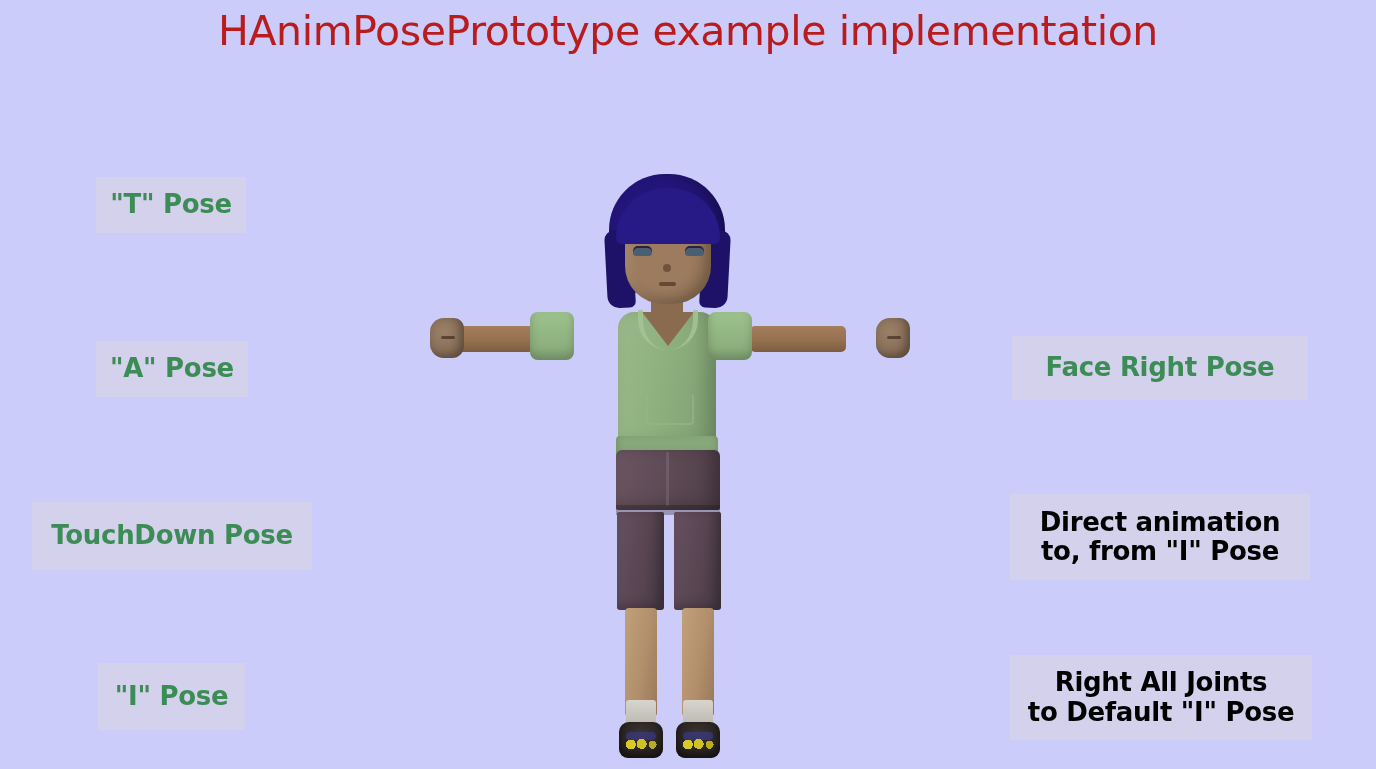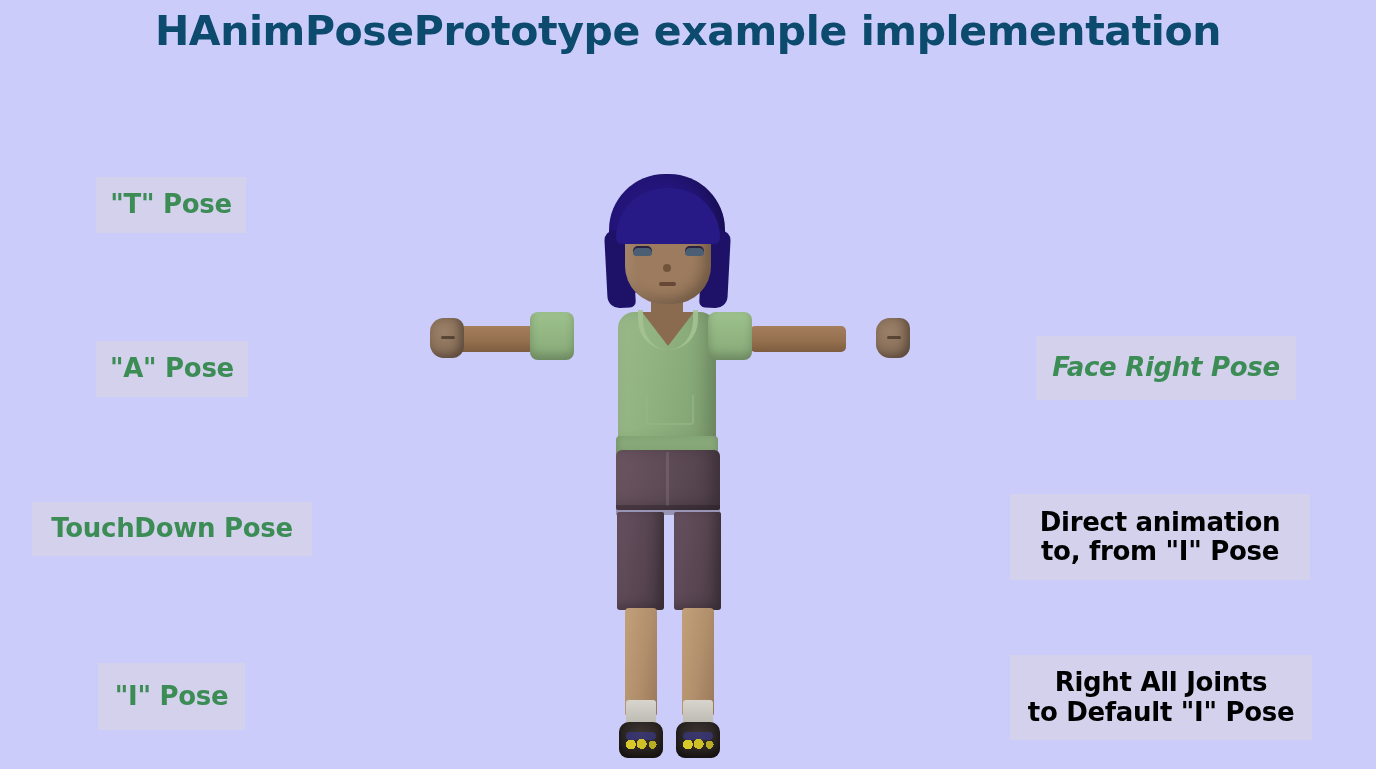--- a/index.html
+++ b/index.html
@@ -24,22 +24,22 @@
     height:769px;
   }
 
   
   #page-title {
     position:absolute;
     left:0; top:8px;
     width:1376px;
     text-align:center;
     font-size:41px;
-    font-weight:bold;
-    color:#0c4a6e;
+    font-weight:normal;
+    color:#b91c1c;
     letter-spacing:-0.4px;
     line-height:1.15;
     white-space:nowrap;
   }
 
   
   .pose-btn {
     position:absolute;
     background:#d3d1ec;
     color:#3c8c56;
@@ -53,26 +53,26 @@
     line-height:1.12;
     cursor:pointer;
     user-select:none;
     white-space:pre-line;
   }
   .pose-btn.dark { color:#000000; }
 
   
   #btn-t-pose         { left:96px;  top:177px; width:150px; height:56px; }
   #btn-a-pose         { left:96px;  top:341px; width:152px; height:56px; }
-  #btn-touchdown-pose { left:32px;  top:502px; width:280px; height:54px; }
+  #btn-touchdown-pose { left:32px;  top:502px; width:280px; height:68px; }
   #btn-i-pose         { left:98px;  top:663px; width:147px; height:67px; }
 
   
   #btn-face-left-pose  { left:1012px; top:172px; width:296px; height:62px; }
-  #btn-face-right-pose { left:1036px; top:336px; width:260px; height:64px;font-style:italic; }
+  #btn-face-right-pose { left:1012px; top:336px; width:296px; height:64px; }
   #btn-direct-anim     { left:1010px; top:494px; width:300px; height:86px; }
   #btn-reset-joints    { left:1010px; top:655px; width:302px; height:85px; }
 
   
   #avatar {
     position:absolute;
     left:420px; top:160px;
     width:500px; height:600px;
   }
   #avatar div { position:absolute; }

